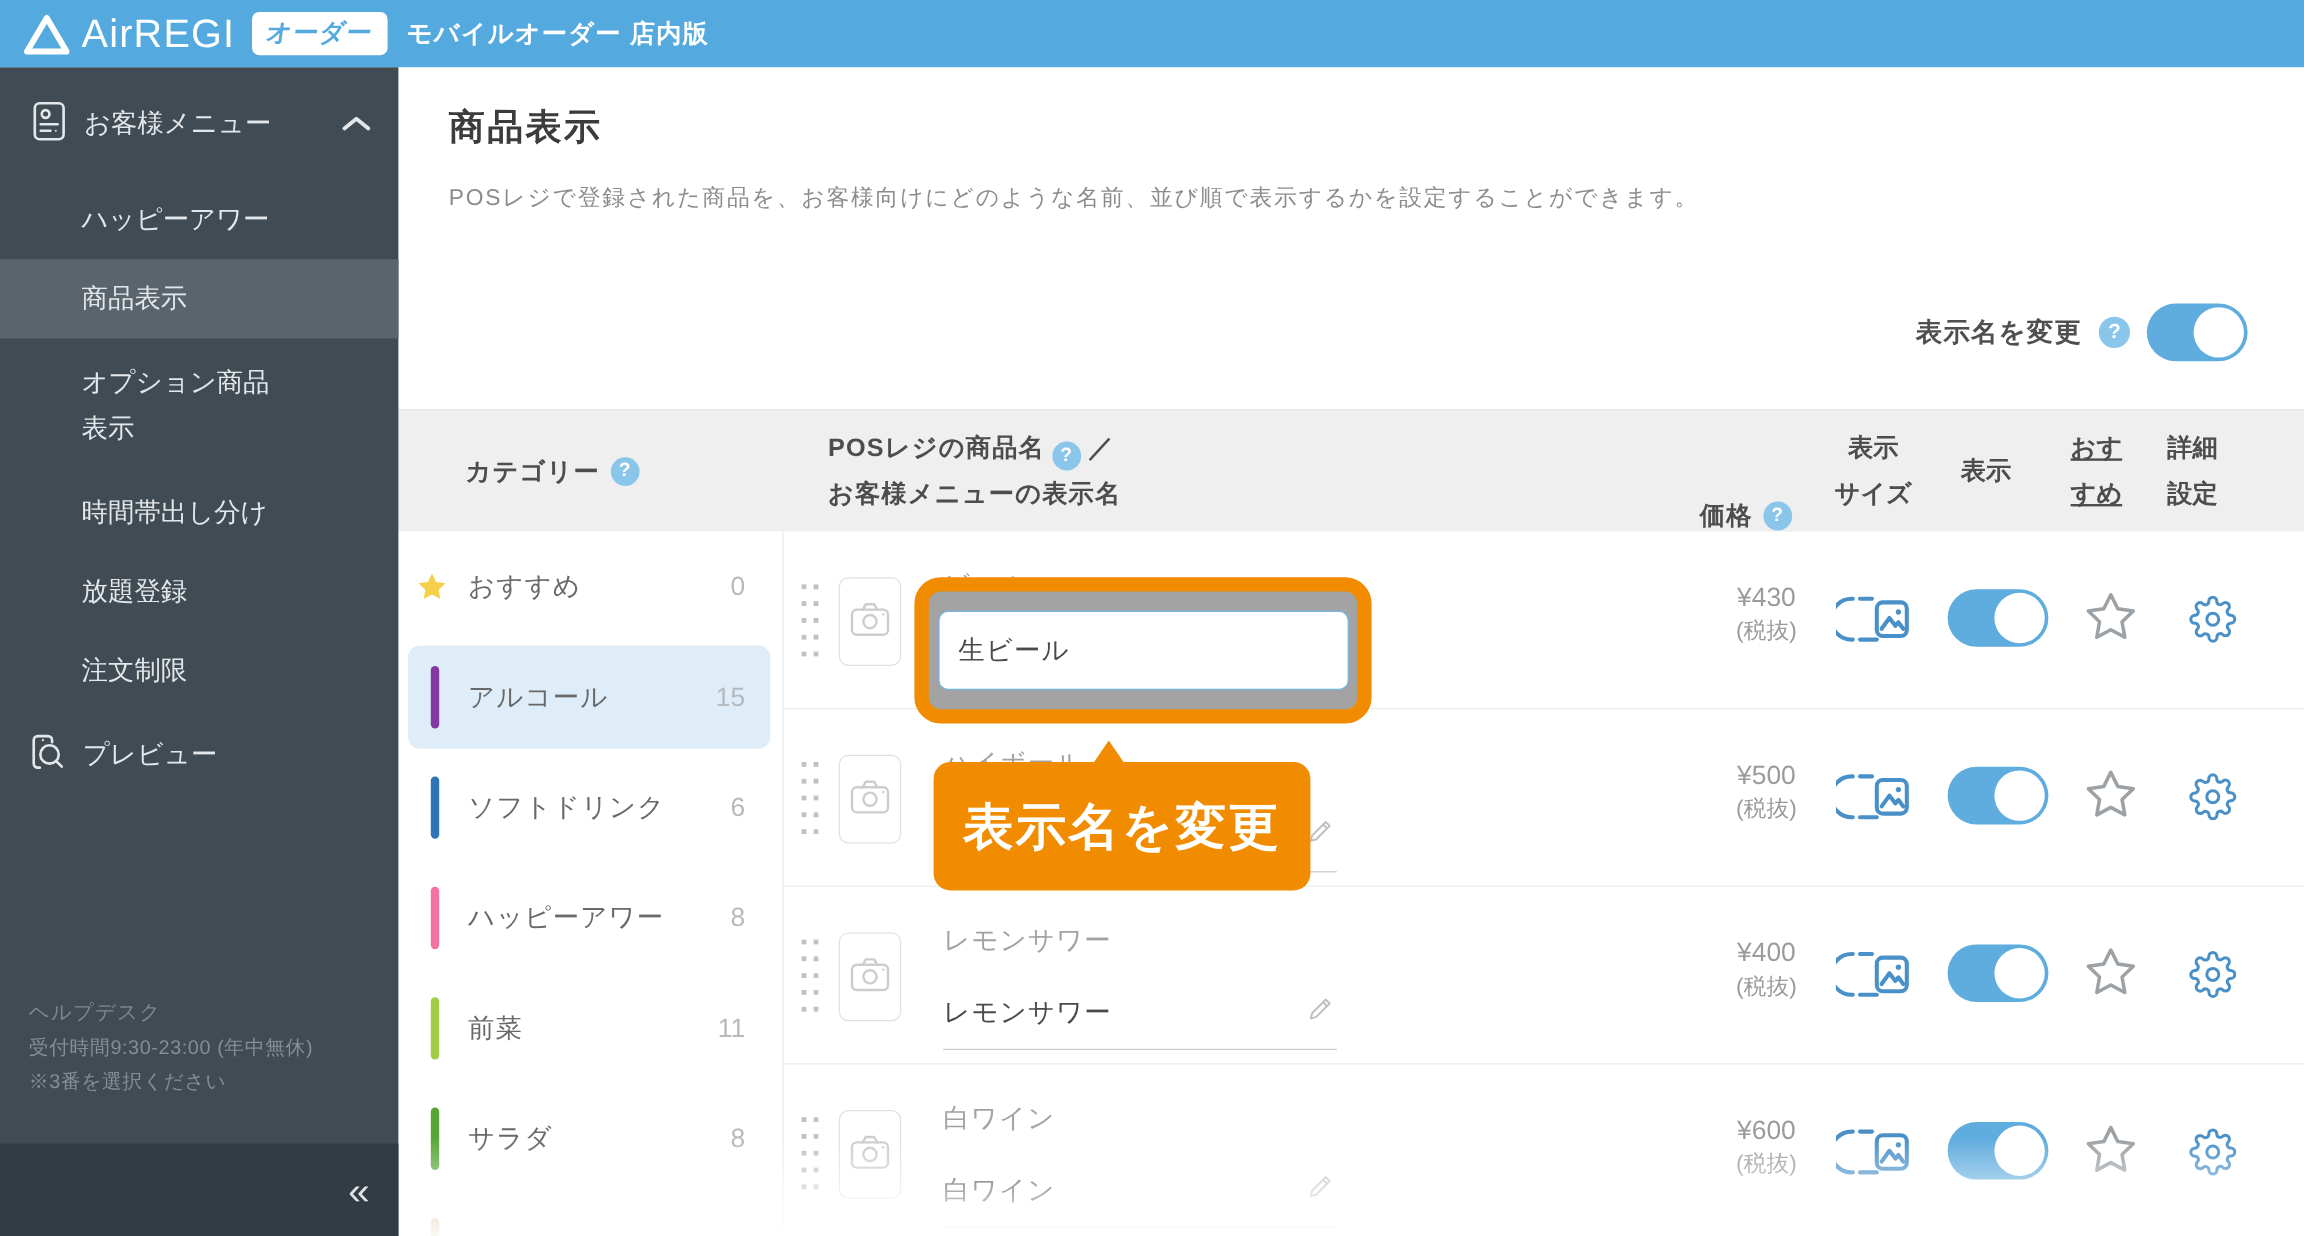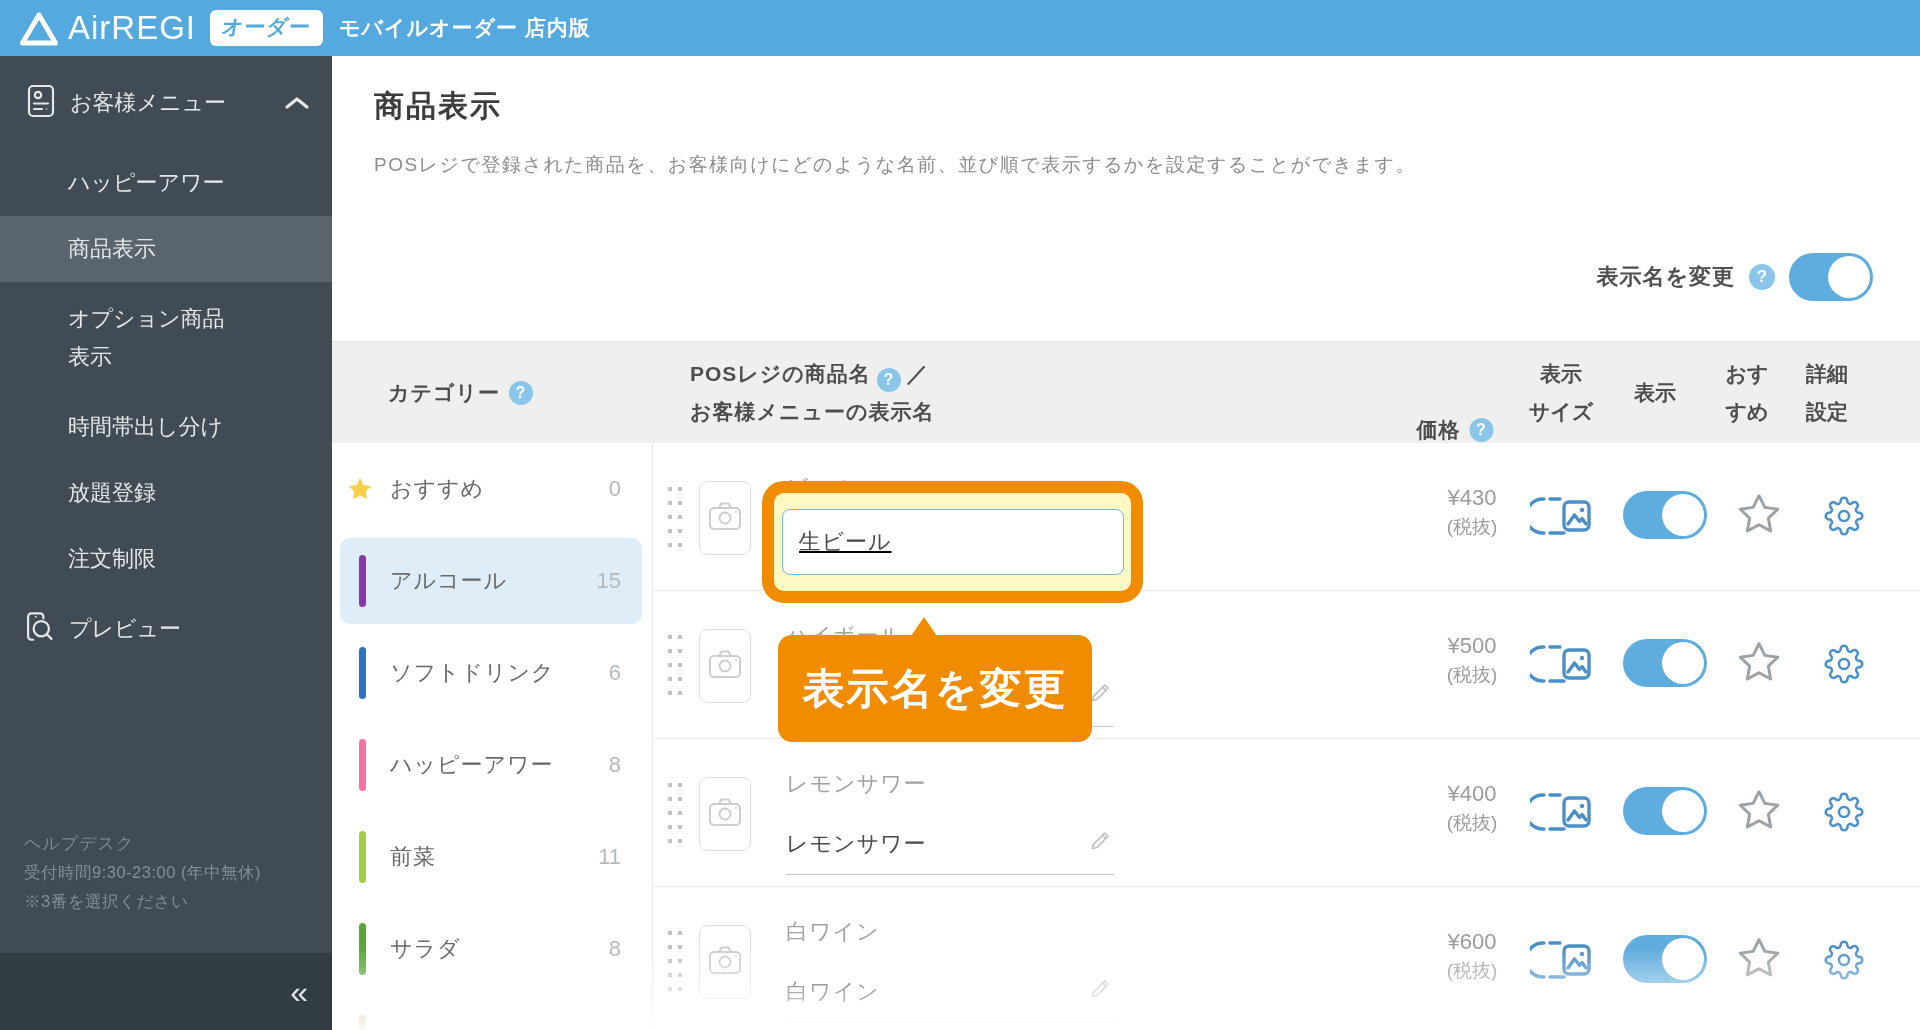--- a/index.html
+++ b/index.html
@@ -54,21 +54,21 @@
   .thead { position:absolute; left:0; right:0; top:285px; height:102px; background:#EFEFEF; border-top:1px solid #E3E3E3;
            color:#4D4D4D; font-weight:700; font-size:21px; }
   .th { position:absolute; }
   .th-cat { left:56px; top:0; height:100%; display:flex; align-items:center; gap:9px; letter-spacing:1px; }
   .th-name { left:358px; top:13px; line-height:38px; letter-spacing:1px; }
   .th-name .qbadge { vertical-align:-4px; margin:0 6px; }
   .th-center { transform:translateX(-50%); text-align:center; }
   .th-price { left:1123px; top:0; height:100%; display:flex; align-items:center; gap:9px; letter-spacing:1px;margin-top:37px; }
   .th-size { left:1229px; top:13px; line-height:38px; }
   .th-visible { left:1323px; top:0; height:102px; line-height:102px; }
-  .th-reco { left:1415px; top:13px; line-height:38px; }
+  .th-reco { left:1415px; top:13px; line-height:38px;text-decoration:underline; }
   .th-detail { left:1495px; top:13px; line-height:38px; }
 
   
   .cat-panel { position:absolute; left:0; top:387px; bottom:0; width:321px; border-right:1px solid #E8E8E8; background:#fff; overflow:hidden; }
   .cat-item { position:relative; height:92px; display:flex; align-items:center; cursor:pointer; }
   .cat-item.selected::before { content:''; position:absolute; left:8px; right:10px; top:3px; bottom:3px; background:#DEEDF8; border-radius:10px; }
   .cat-bar { position:absolute; left:27px; top:20px; width:7px; height:52px; border-radius:4px; }
   .cat-star { position:absolute; left:13px; top:31px; display:inline-flex; }
   .cat-label { position:relative; margin-left:58px; font-size:22px; color:#696969; letter-spacing:1px; }
   .cat-count { position:absolute; right:31px; font-size:22px; color:#B4BABE; }
@@ -88,22 +88,22 @@
   .pencil { position:absolute; right:0; top:-2px; display:inline-flex; }
   .price { position:absolute; left:759px; top:40px; width:120px; text-align:center; color:#9B9B9B; }
   .price .yen { display:block; font-size:22px; line-height:30px; }
   .price .tax { display:block; font-size:19px; line-height:27px; }
   .size-icon { position:absolute; left:877px; top:51px; display:inline-flex; cursor:pointer; }
   .row-toggle { position:absolute; left:970px; top:48px; }
   .star { position:absolute; left:1081px; top:46px; display:inline-flex; cursor:pointer; }
   .gear { position:absolute; left:1171px; top:53px; display:inline-flex; cursor:pointer; }
 
   
-  .callout-box { position:absolute; left:430px; top:425px; width:381px; height:122px; background:#fef9c3;
-                 border:12px solid #F18C00; border-radius:22px; display:flex; align-items:center; justify-content:center; z-index:10;text-decoration:underline; }
+  .callout-box { position:absolute; left:430px; top:425px; width:381px; height:122px; background:#a3a3a3;
+                 border:12px solid #F18C00; border-radius:22px; display:flex; align-items:center; justify-content:center; z-index:10; }
   .name-input { width:342px; height:66px; border:1.5px solid #74B7E3; border-radius:8px; font-size:22px; color:#4A4A4A;
                 padding:0 16px; outline:none; font-family:"Liberation Sans",sans-serif; letter-spacing:1px; background:#fff; }
   .callout-tip { position:absolute; left:446px; top:579px; width:314px; height:107px; background:#F18C00; border-radius:14px;
                  display:flex; align-items:center; justify-content:center; z-index:11; }
   .callout-tip::before { content:''; position:absolute; left:133px; top:-18px; width:0; height:0;
                  border-left:13px solid transparent; border-right:13px solid transparent; border-bottom:19px solid #F18C00; }
   .callout-tip span { color:#fff; font-size:42px; font-weight:700; letter-spacing:2px; }
 
   .fade { position:absolute; left:0; right:0; bottom:0; height:82px; z-index:8; pointer-events:none;
           background:linear-gradient(180deg, rgba(255,255,255,0) 0%, rgba(255,255,255,.55) 55%, rgba(255,255,255,.95) 100%); }

